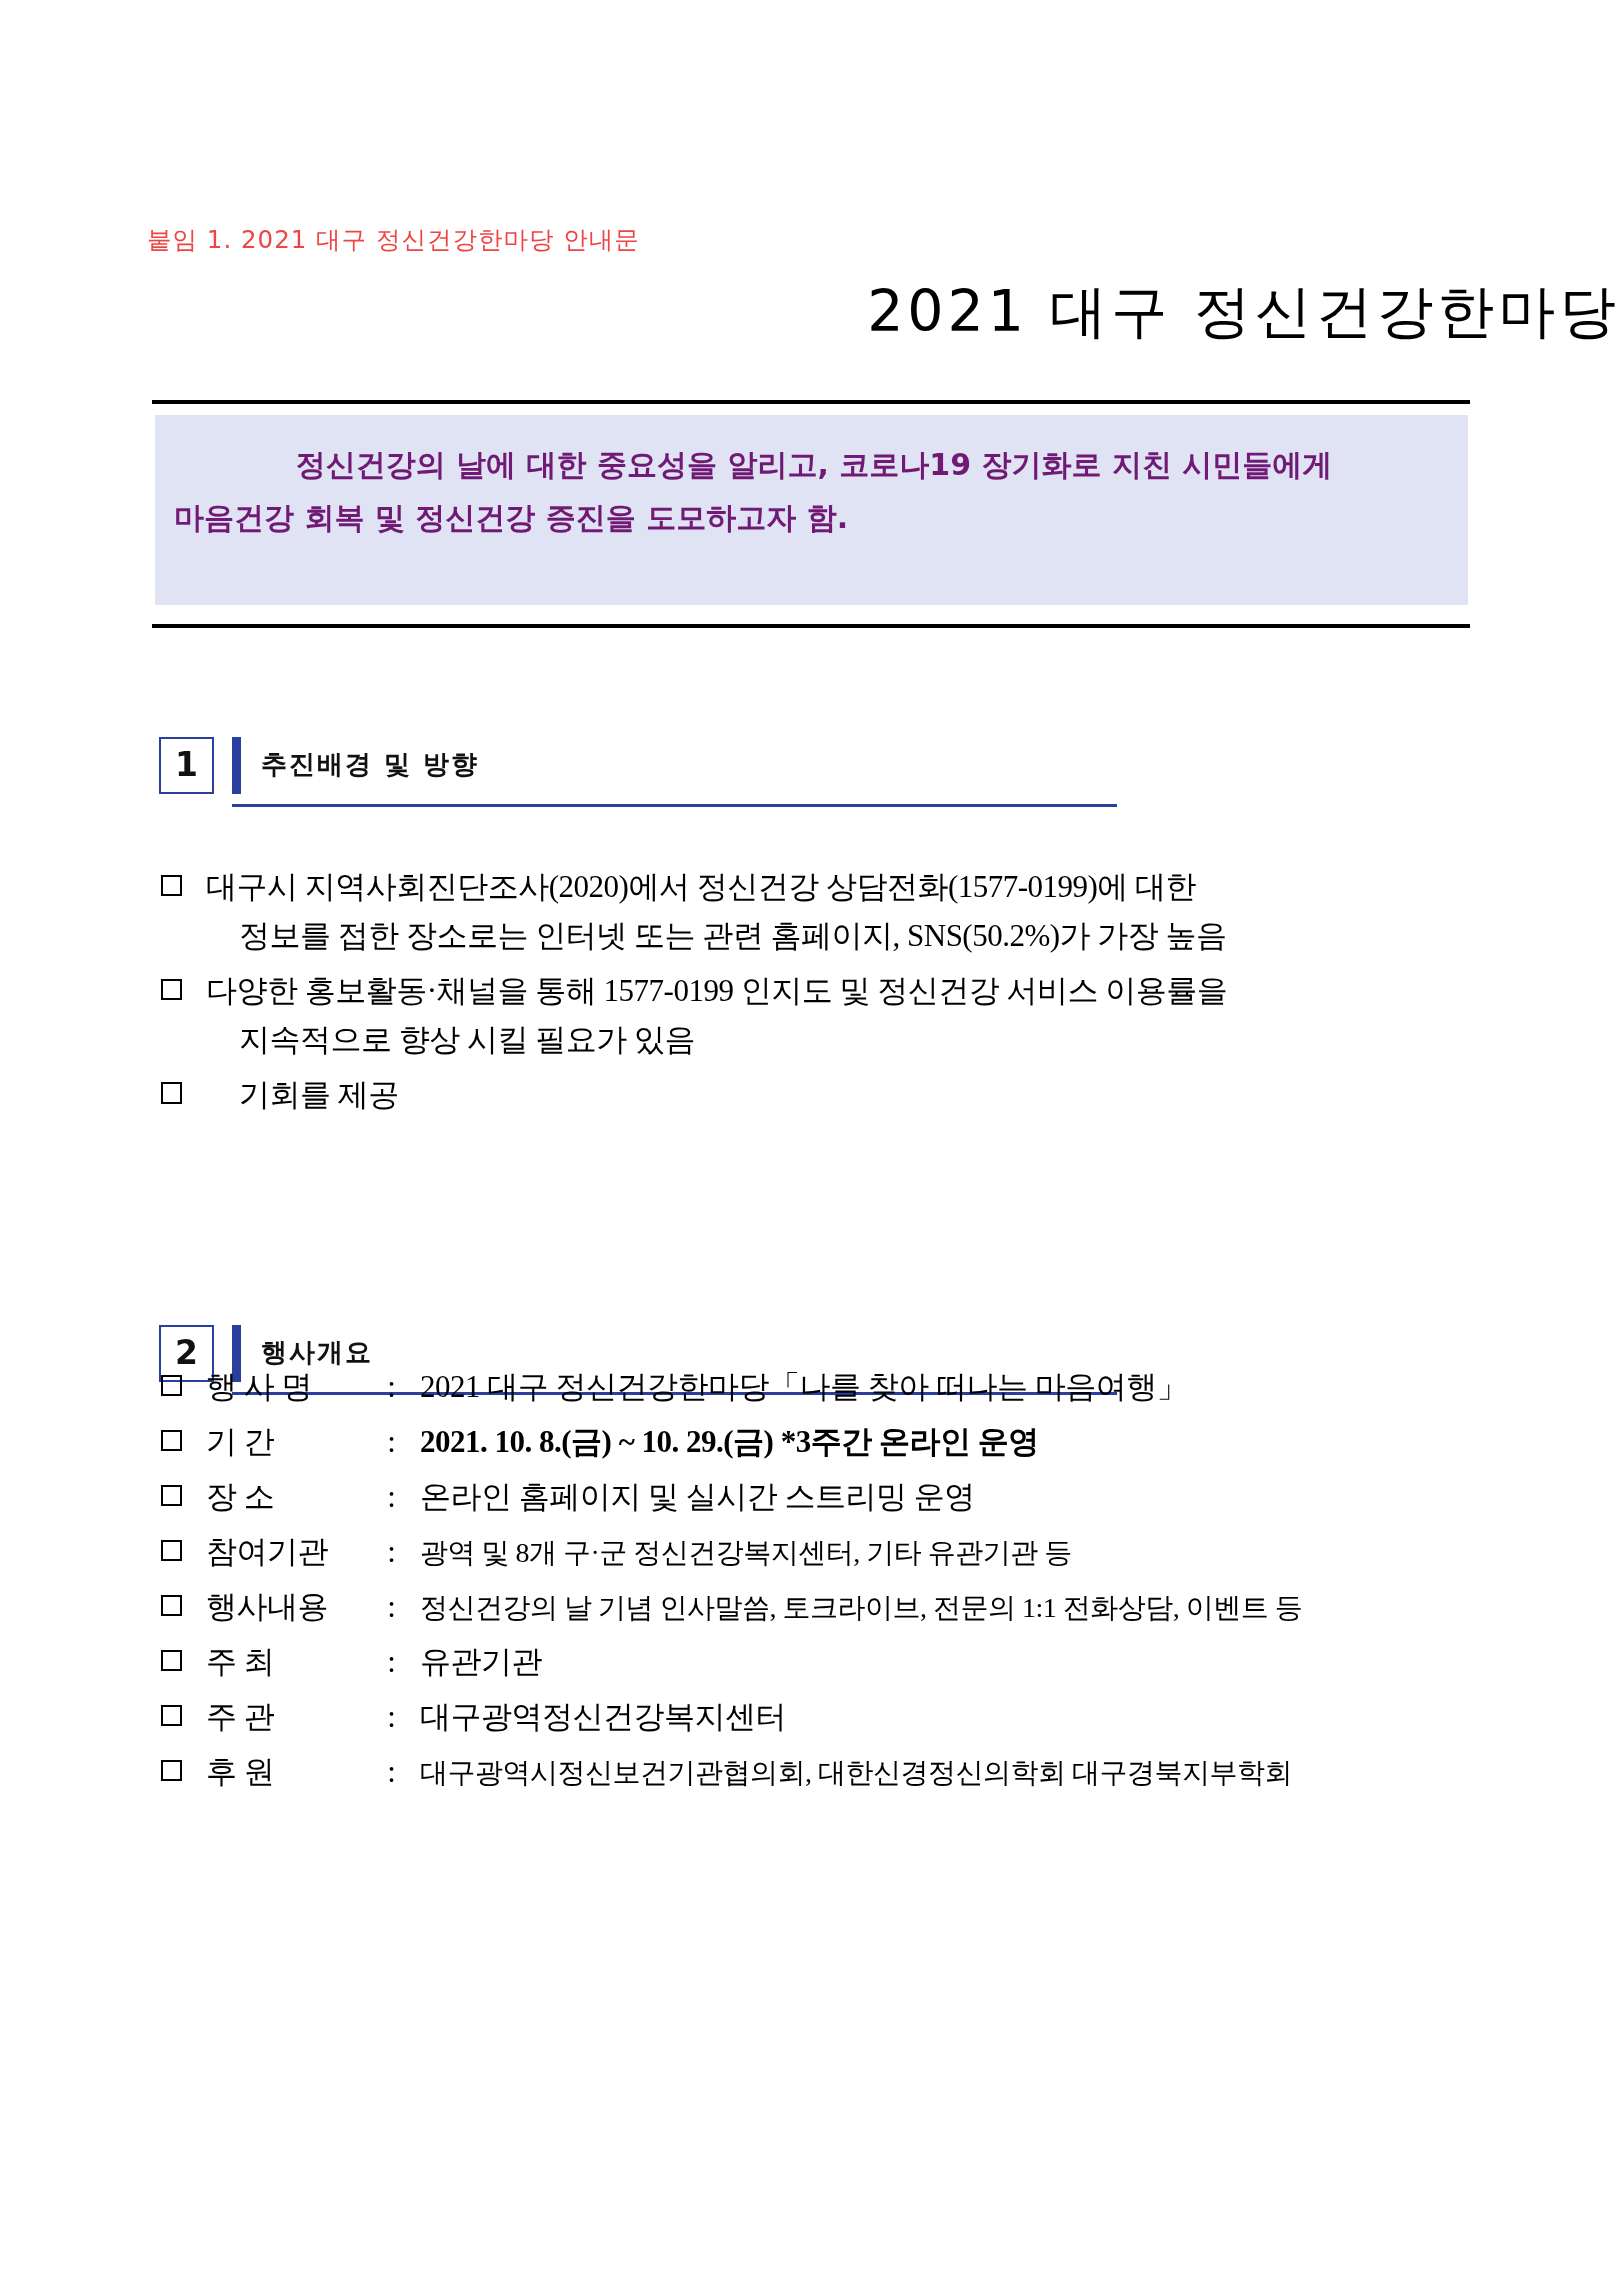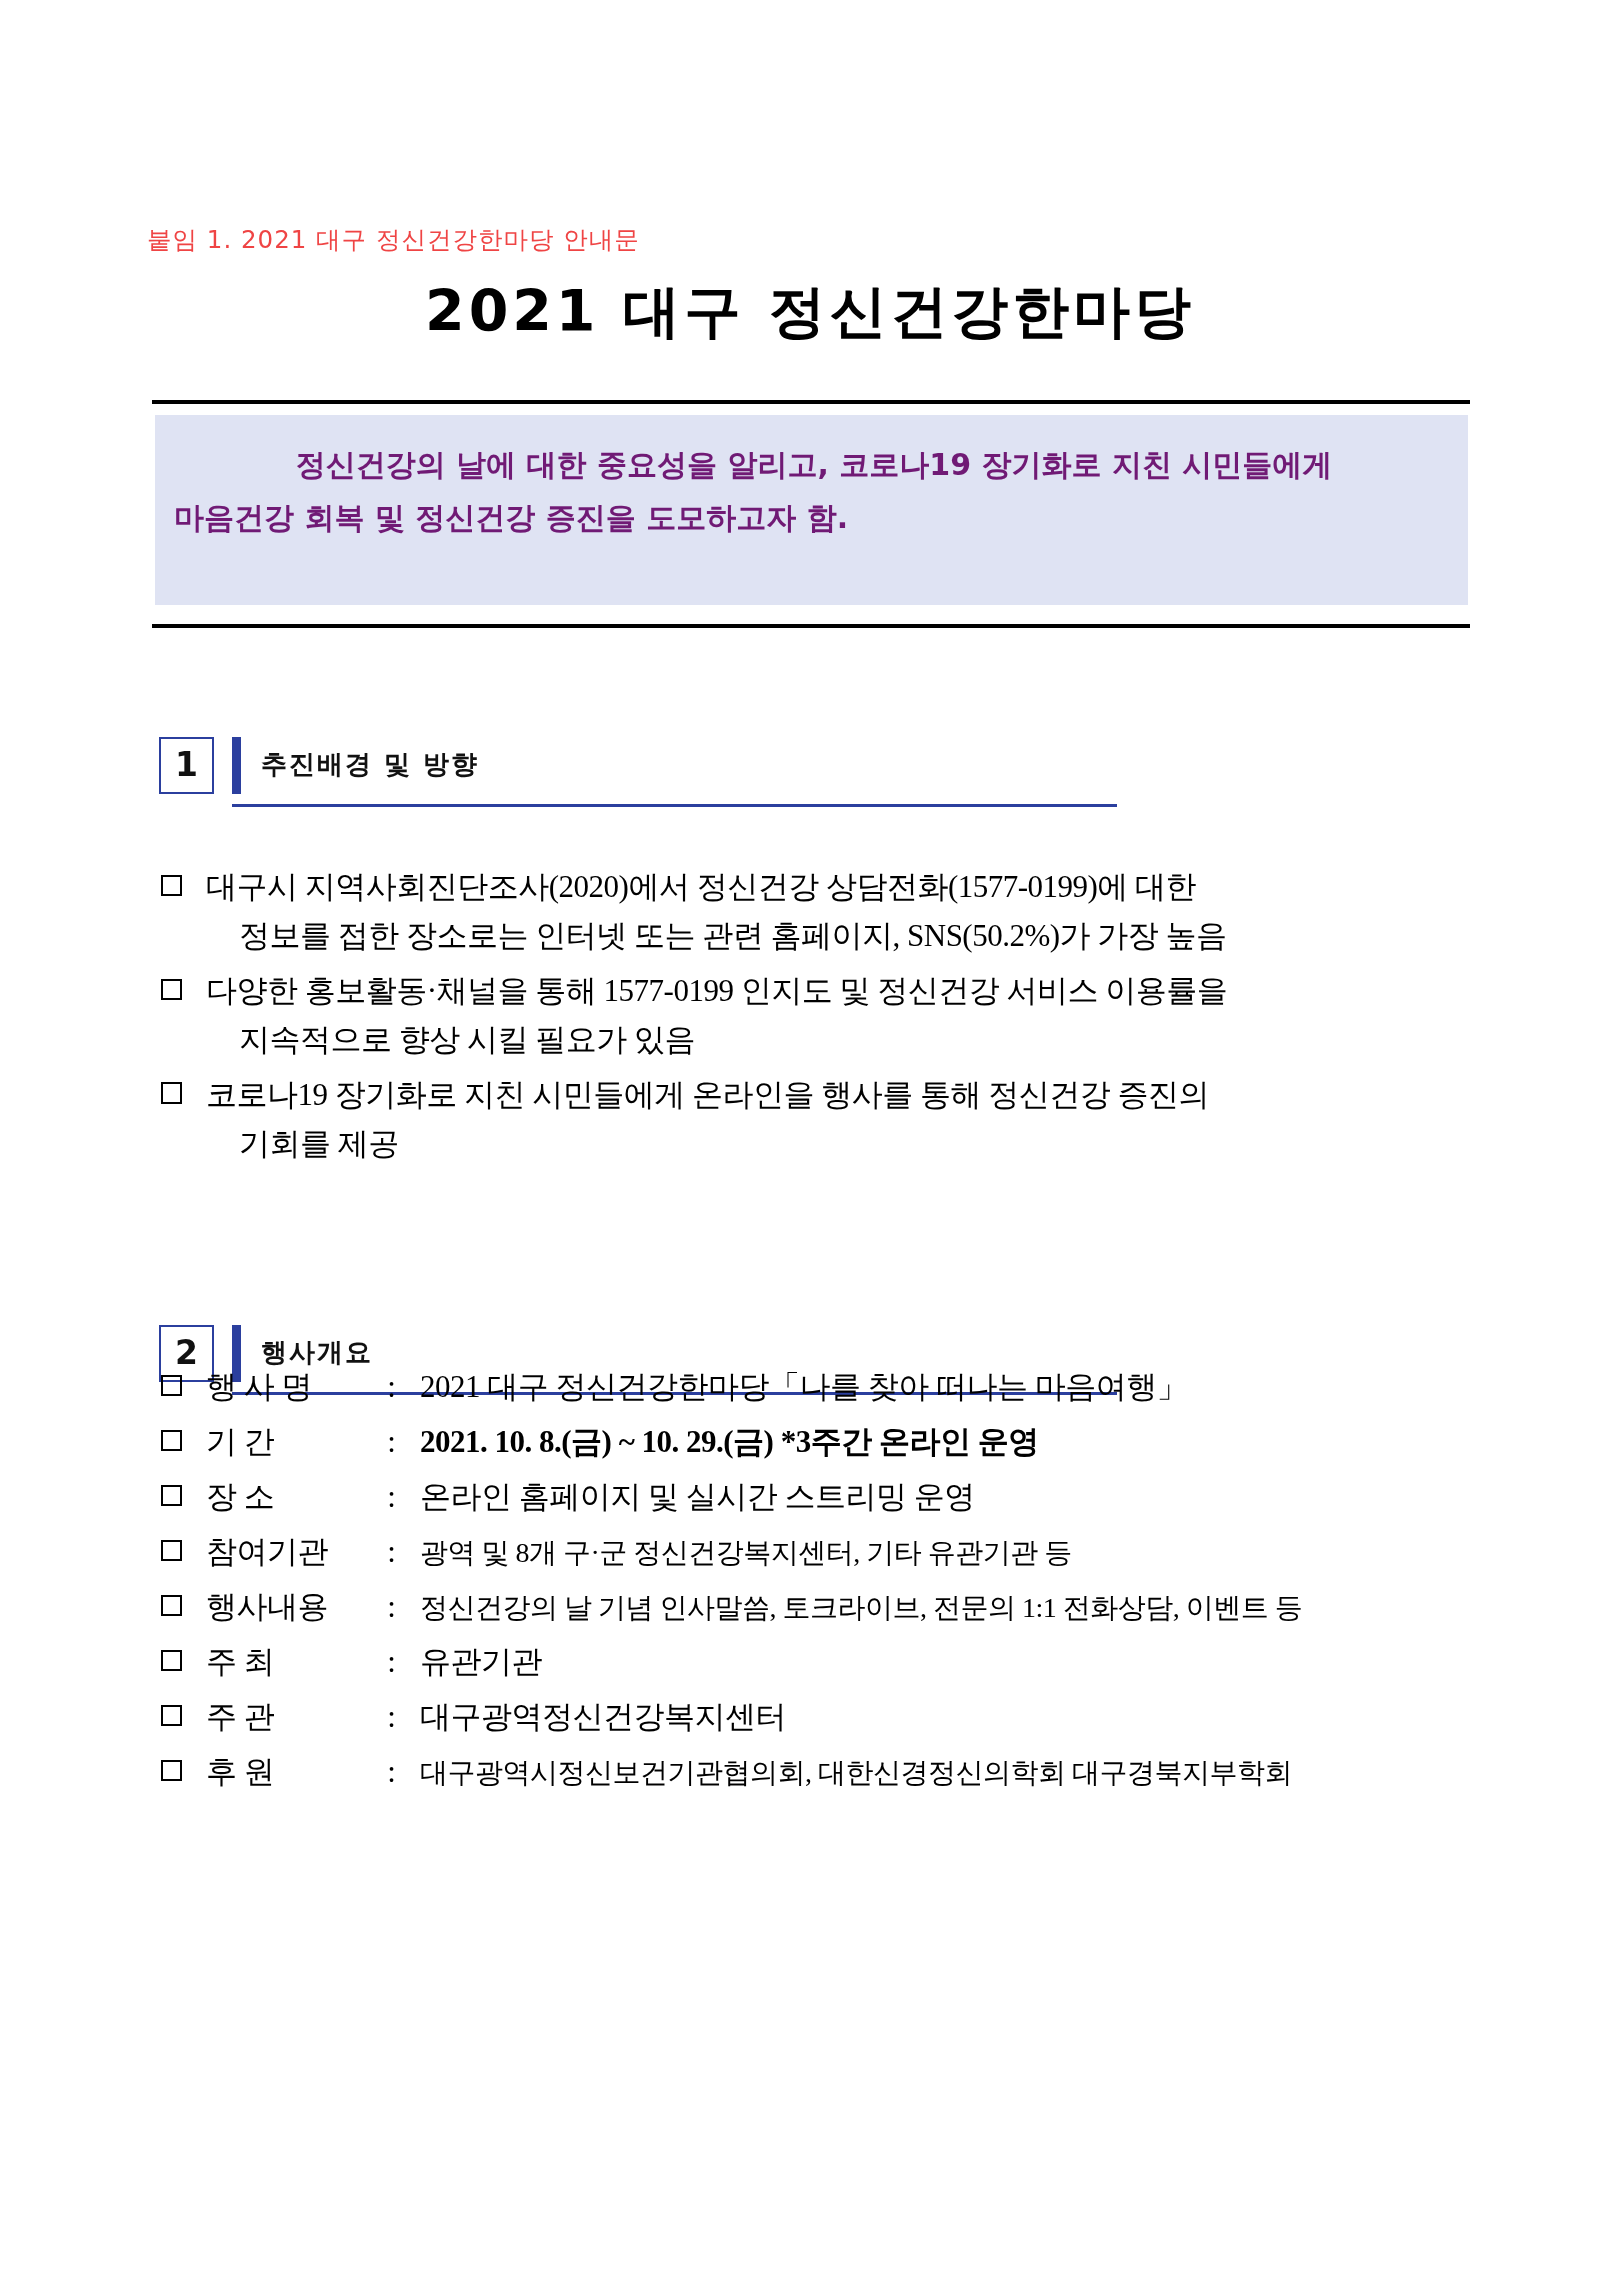--- a/index.html
+++ b/index.html
@@ -30,23 +30,23 @@
     font-family: "DejaVu Sans", "Liberation Sans", sans-serif;
     font-size: 24.5px;
     letter-spacing: 1px;
     color: #ef4444;
   }
   .doc-title {
     position: absolute;
     left: 0;
     top: 274px;
     width: 1620px;
-    text-align: center;
-    font-family: "DejaVu Sans", "Liberation Sans", sans-serif;
-    font-weight: bold;
+    text-align: right;
+    font-family: "DejaVu Sans", "Liberation Sans", sans-serif;
+    font-weight: normal;
     font-size: 57px;
     letter-spacing: 3.9px;
     color: #000;
   }
   .rule-top {
     position: absolute;
     left: 152px;
     top: 400px;
     width: 1318px;
     height: 3.9px;
@@ -238,21 +238,20 @@
       <span class="t">대구시 지역사회진단조사(2020)에서 정신건강 상담전화(1577-0199)에 대한</span>
       <span class="t2">정보를 접한 장소로는 인터넷 또는 관련 홈페이지, SNS(50.2%)가 가장 높음</span>
     </div>
     <div class="bg-item">
       <span class="sq"></span>
       <span class="t">다양한 홍보활동·채널을 통해 1577-0199 인지도 및 정신건강 서비스 이용률을</span>
       <span class="t2">지속적으로 향상 시킬 필요가 있음</span>
     </div>
     <div class="bg-item">
       <span class="sq"></span>
-      <span class="t">코로나19 장기화로 지친 시민들에게 온라인을 행사를 통해 정신건강 증진의</span>
       <span class="t2">기회를 제공</span>
     </div>
   </div>
 
   <div class="section-head" style="top:1325px;">
     <div class="section-num">2</div>
     <div class="section-bar"></div>
     <div class="section-title">행사개요</div>
     <div class="section-underline"></div>
   </div>

